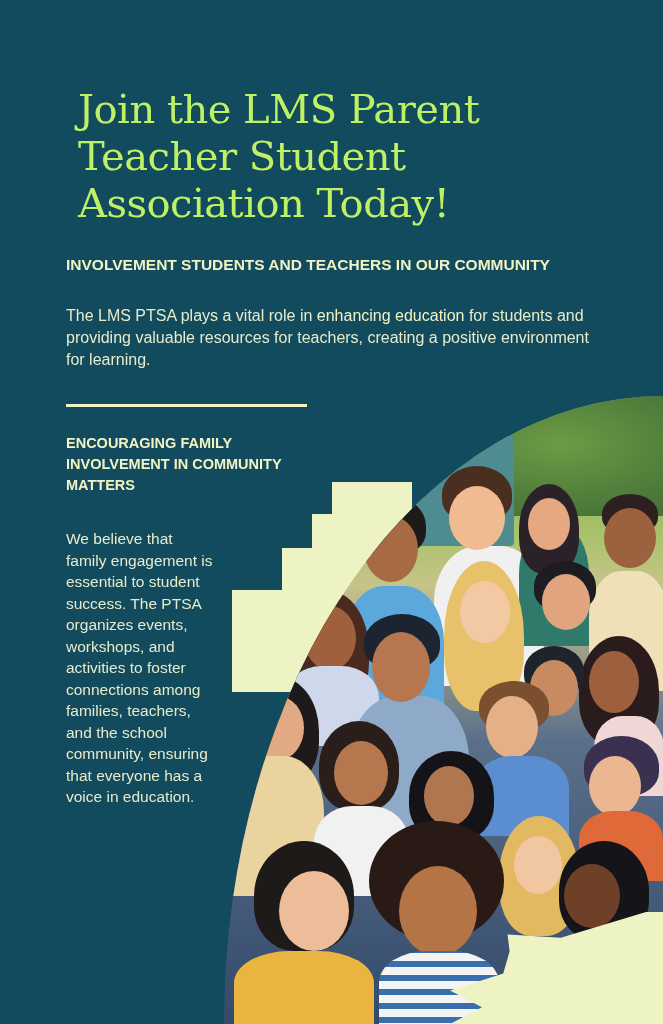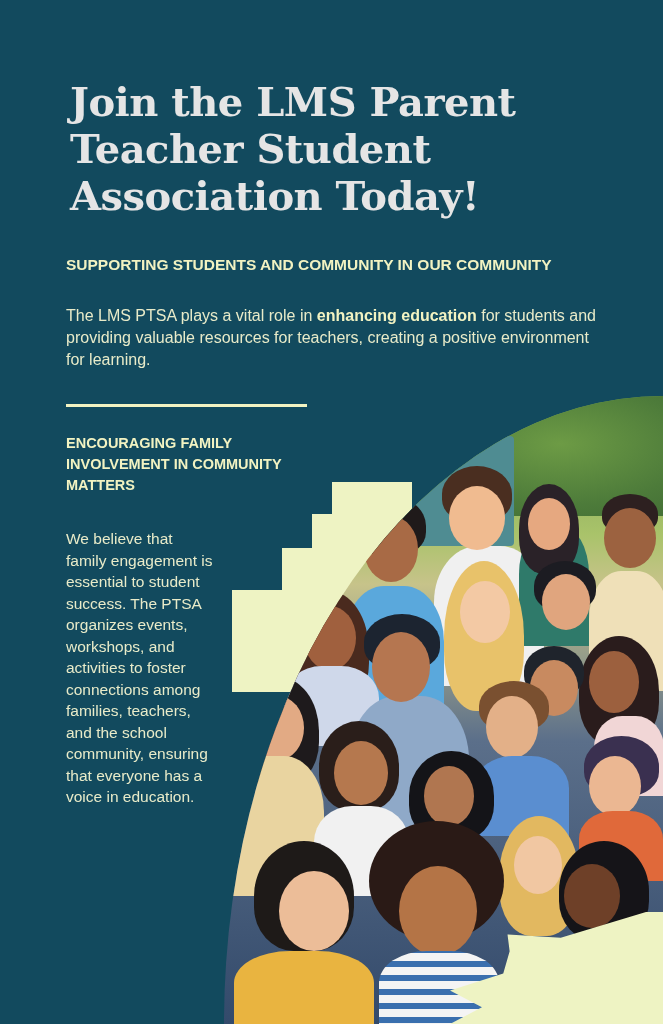--- a/index.html
+++ b/index.html
@@ -4,33 +4,33 @@
 <style>
   html, body { margin: 0; padding: 0; }
   body {
     width: 663px; height: 1024px; overflow: hidden; position: relative;
     background: #124a5e;
     font-family: "Liberation Sans", sans-serif;
     color: #f2f3c2;
   }
   .headline {
     position: absolute; left: 66px; top: 74px; width: 560px;
-    font-family: "DejaVu Serif", serif; font-weight: bold;
+    font-family: "DejaVu Serif", serif; font-weight: normal;
     font-size: 40px; line-height: 47px; letter-spacing: -0.5px;
-    color: #e5e5e5; margin: 4px;
+    color: #bef264; margin: 12px;
   }
   .subhead {
     position: absolute; left: 66px; top: 255px; width: 560px;
     font-weight: bold; font-size: 15.5px; line-height: 20px; color: #f2f3c2;
   }
   .intro {
     position: absolute; left: 66px; top: 305px; width: 540px;
     font-size: 16px; line-height: 22px; color: #e8ebc9;
   }
-  .intro b { font-weight: bold; color: #f2f3c2; }
+  .intro b { font-weight: normal; color: #f2f3c2; }
   .divider {
     position: absolute; left: 66px; top: 404px; width: 241px; height: 3px;
     background: #f2f3c2;
   }
   .section-title {
     position: absolute; left: 66px; top: 433px; width: 250px;
     font-weight: bold; font-size: 14.5px; line-height: 21px; color: #f2f3c2;
   }
   .body-text {
     position: absolute; left: 66px; top: 528px; width: 150px;
@@ -68,21 +68,21 @@
     position: absolute; left: 450px; top: 912px; width: 213px; height: 112px;
     background: #eef3c3;
     clip-path: polygon(27% 20%, 52% 23%, 92% 0%, 100% 0%, 100% 100%, 0% 100%, 15% 85%, 0% 70%, 25% 55%, 28% 35%);
   }
 </style>
 </head>
 <body>
 
 <h1 class="headline">Join the LMS Parent Teacher Student Association Today!</h1>
 
-<div class="subhead">SUPPORTING STUDENTS AND COMMUNITY IN OUR COMMUNITY</div>
+<div class="subhead">INVOLVEMENT STUDENTS AND TEACHERS IN OUR COMMUNITY</div>
 
 <p class="intro" style="margin:0"><span>The LMS PTSA plays a vital role in </span><b>enhancing education</b><span> for students and providing valuable resources for teachers, creating a positive environment for learning.</span></p>
 
 <div class="divider"></div>
 
 <div class="section-title">ENCOURAGING FAMILY INVOLVEMENT IN COMMUNITY MATTERS</div>
 
 <p class="body-text" style="margin:0">We believe that family engagement is essential to student success. The PTSA organizes events, workshops, and activities to foster connections among families, teachers, and the school community, ensuring that everyone has a voice in education.</p>
 
 <div class="stairs"></div>

